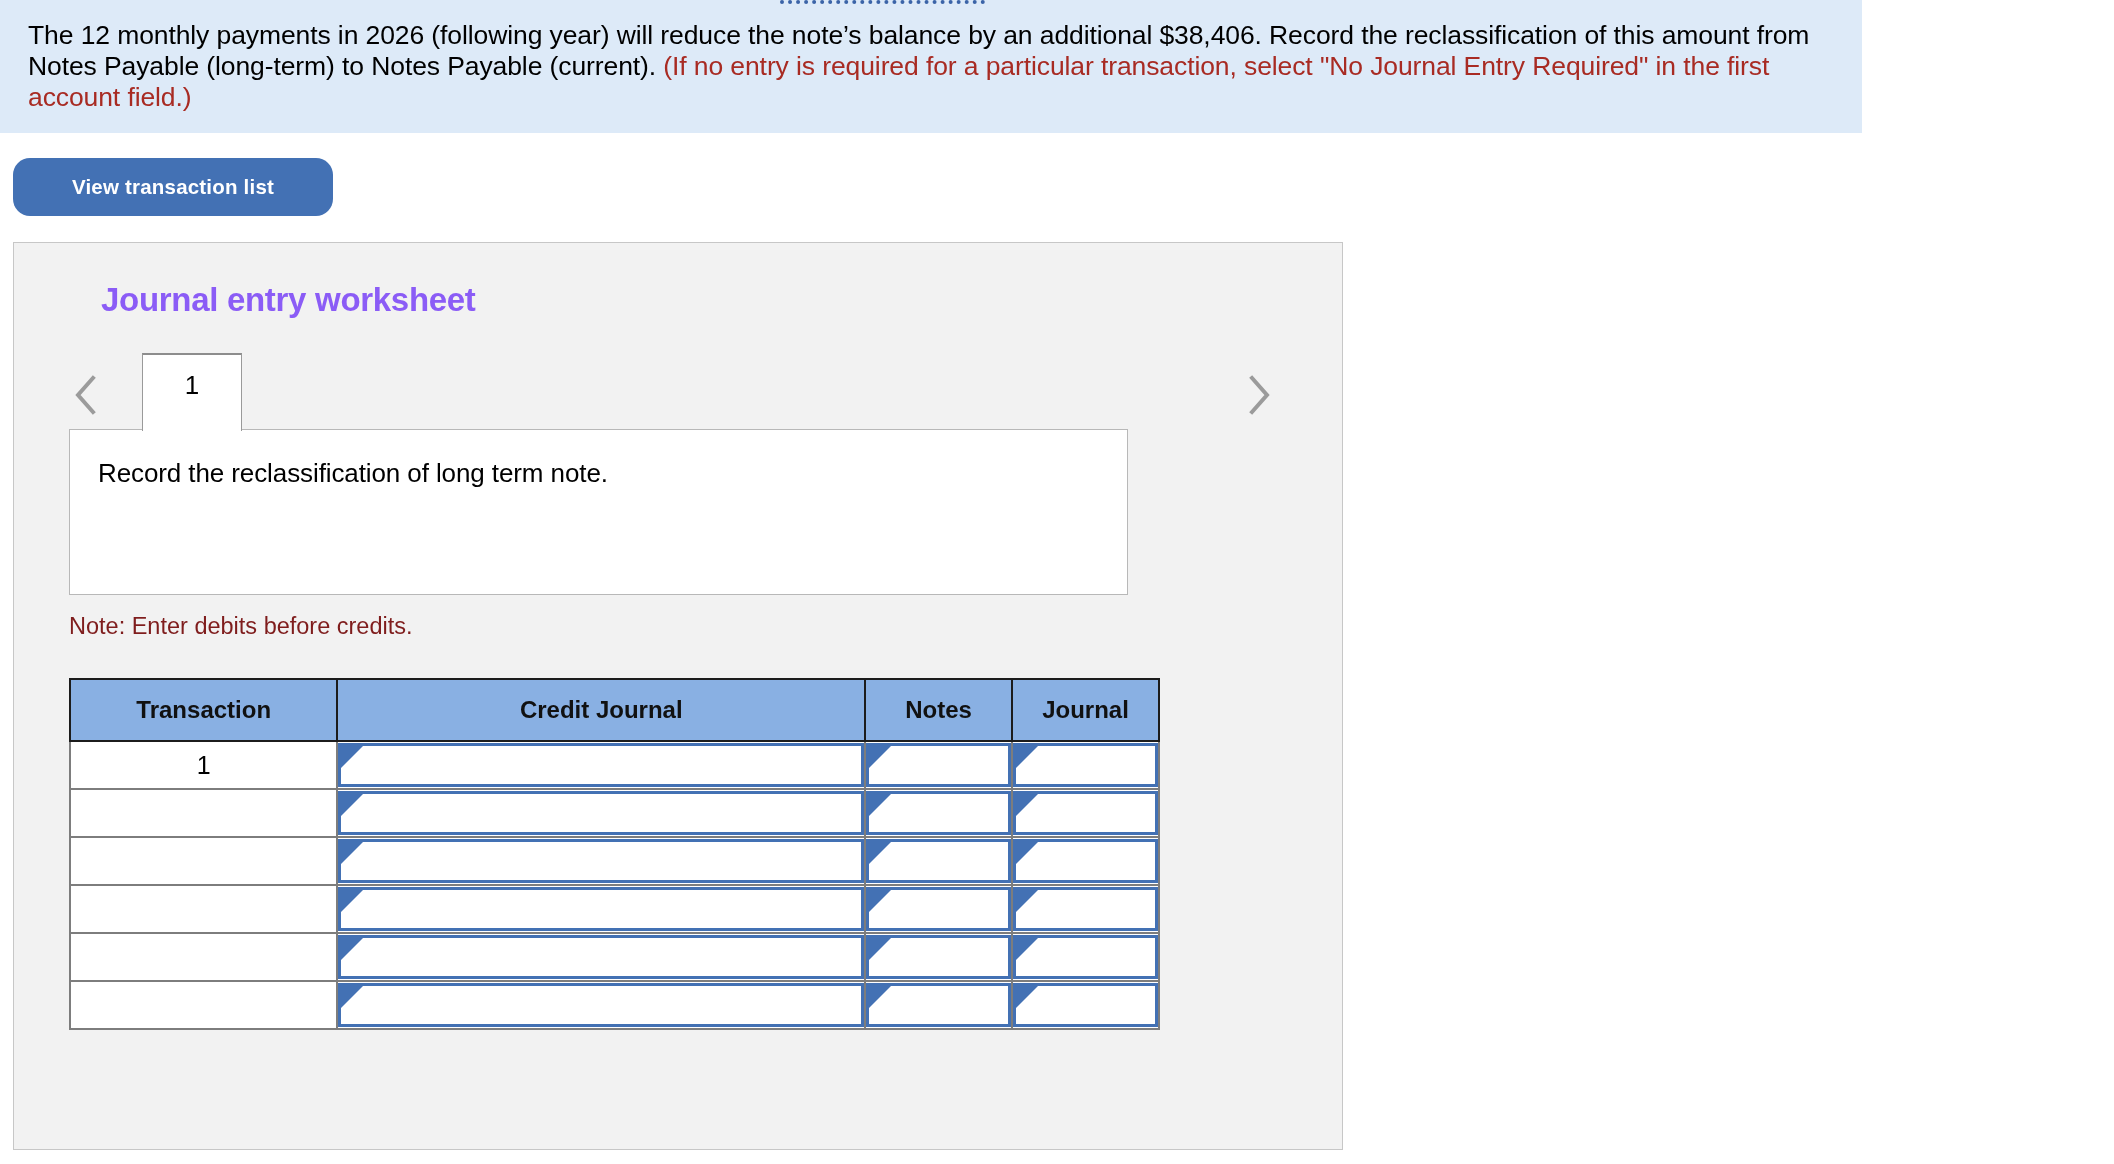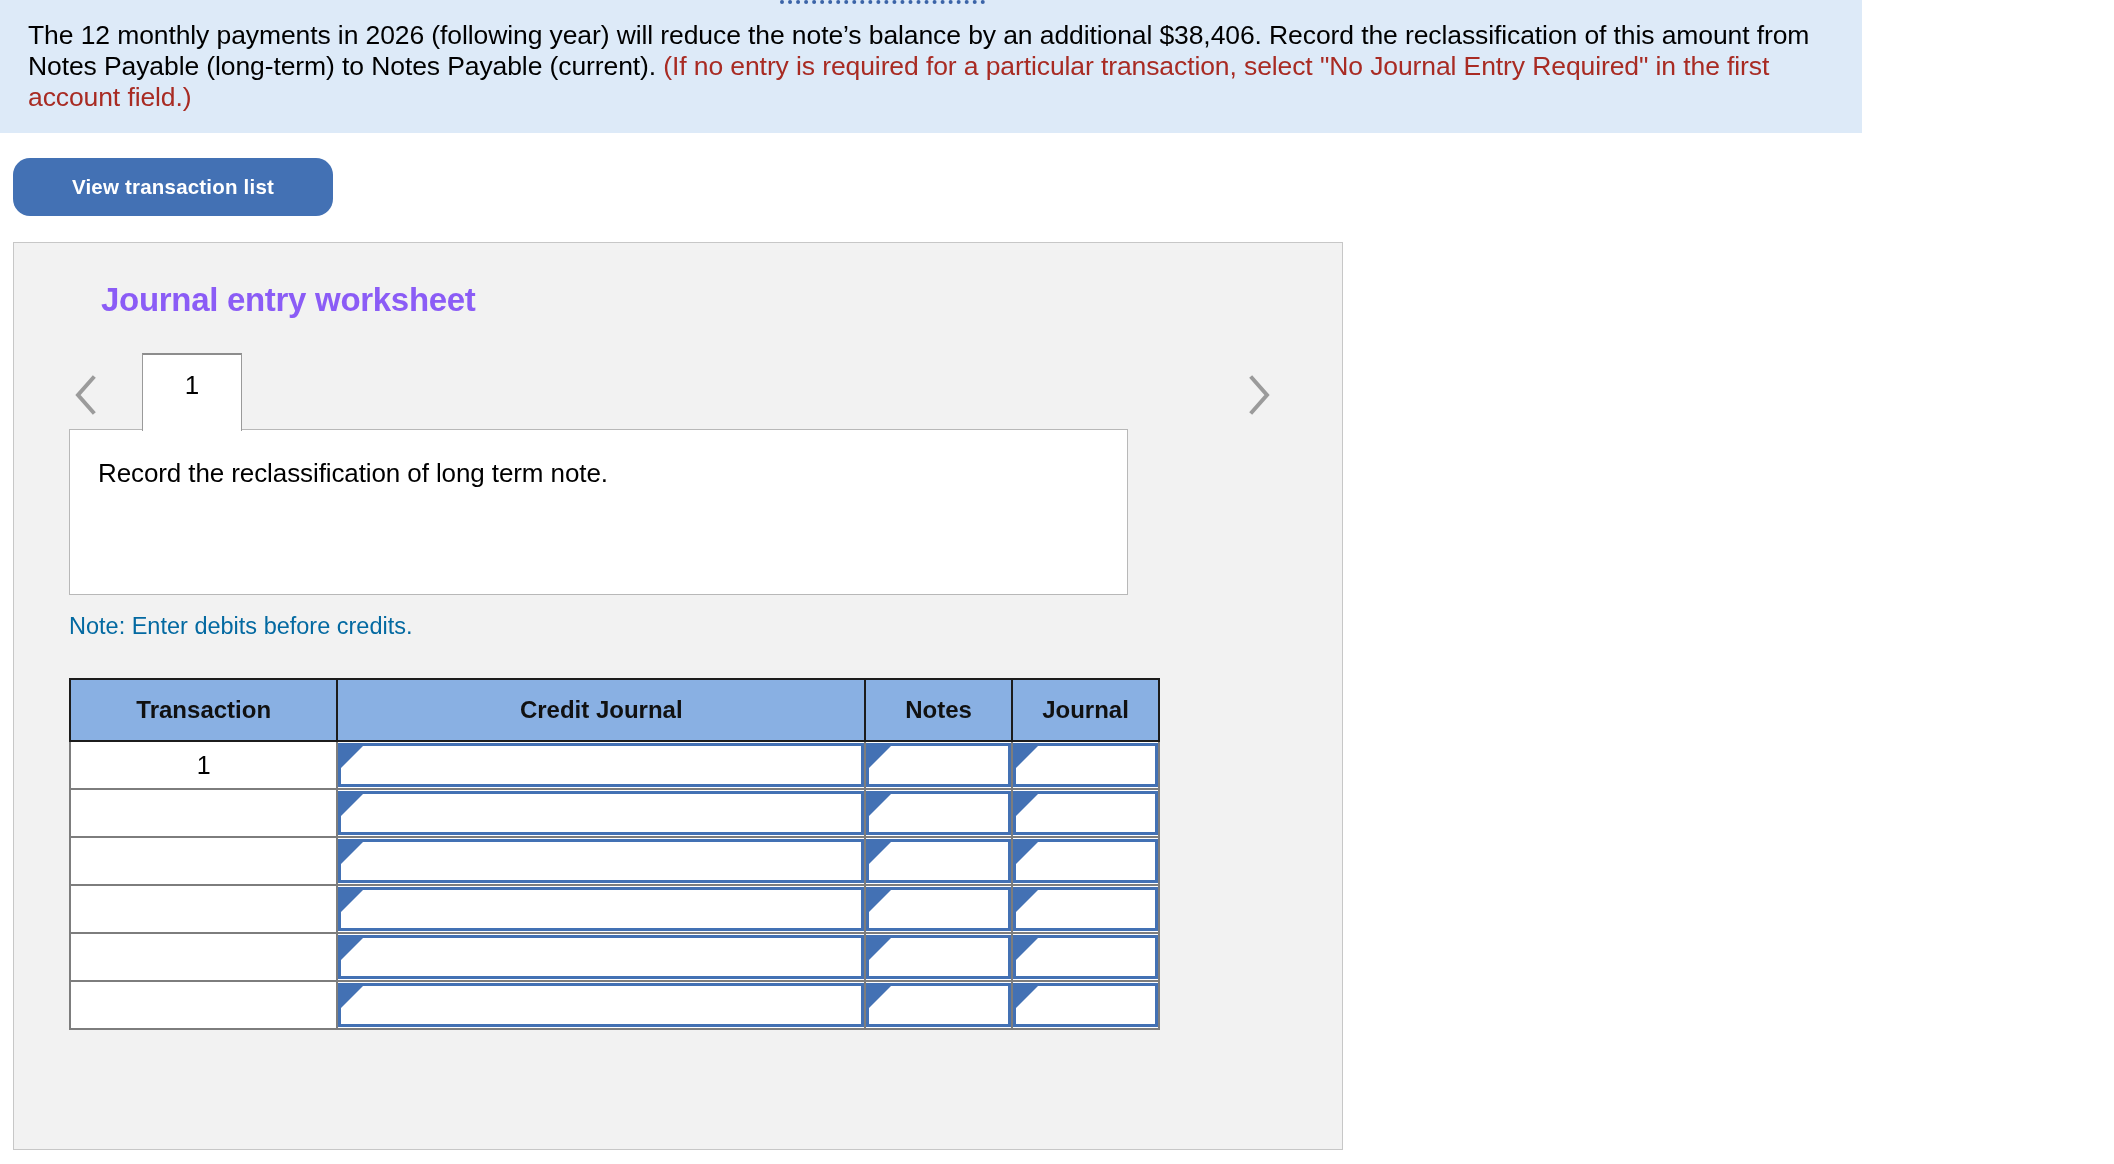--- a/index.html
+++ b/index.html
@@ -148,21 +148,21 @@
     font-size: 26px;
     color: #000;
     letter-spacing: -0.1px;
   }
 
   #enter-debits-note {
     position: absolute;
     left: 55px;
     top: 370px;
     font-size: 23.5px;
-    color: #0369a1;
+    color: #7f1d1d;
   }
 
   
   #journal-table {
     position: absolute;
     left: 55px;
     top: 435px;
     width: 1091px;
     border-collapse: collapse;
     table-layout: fixed;

